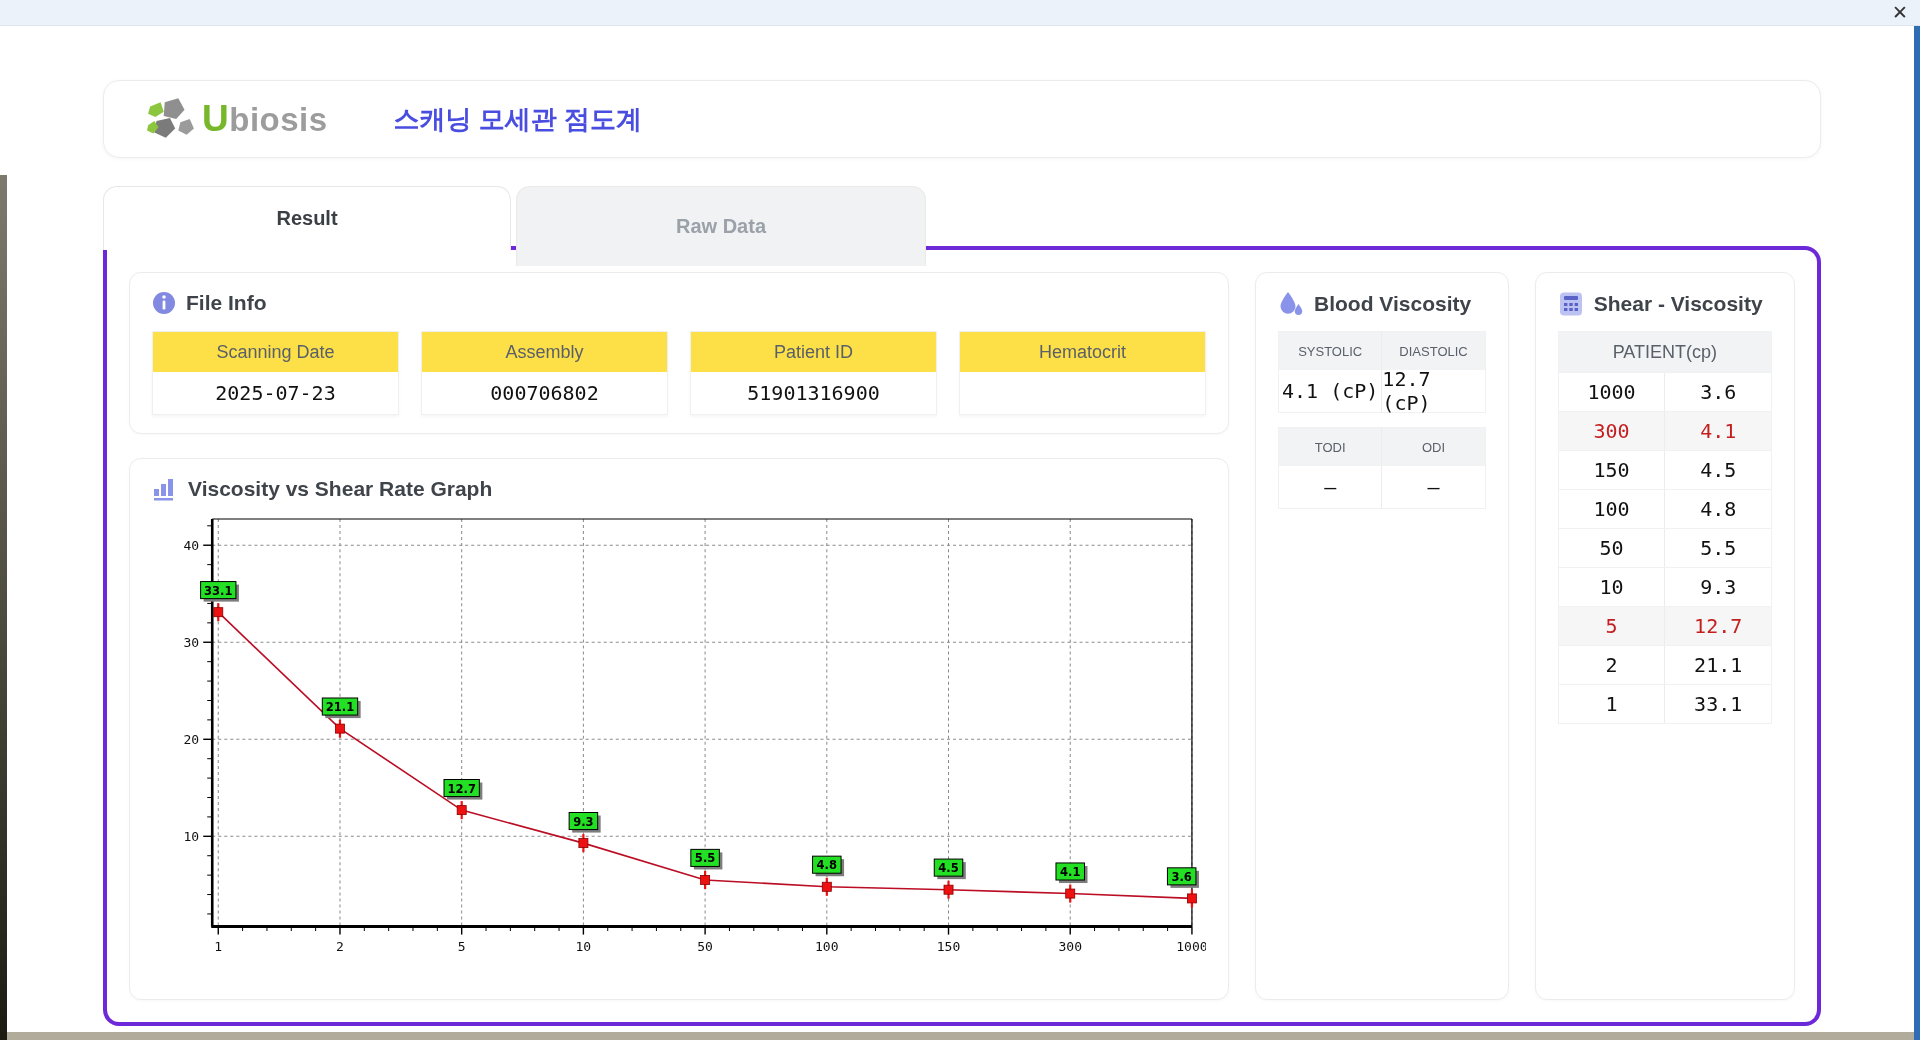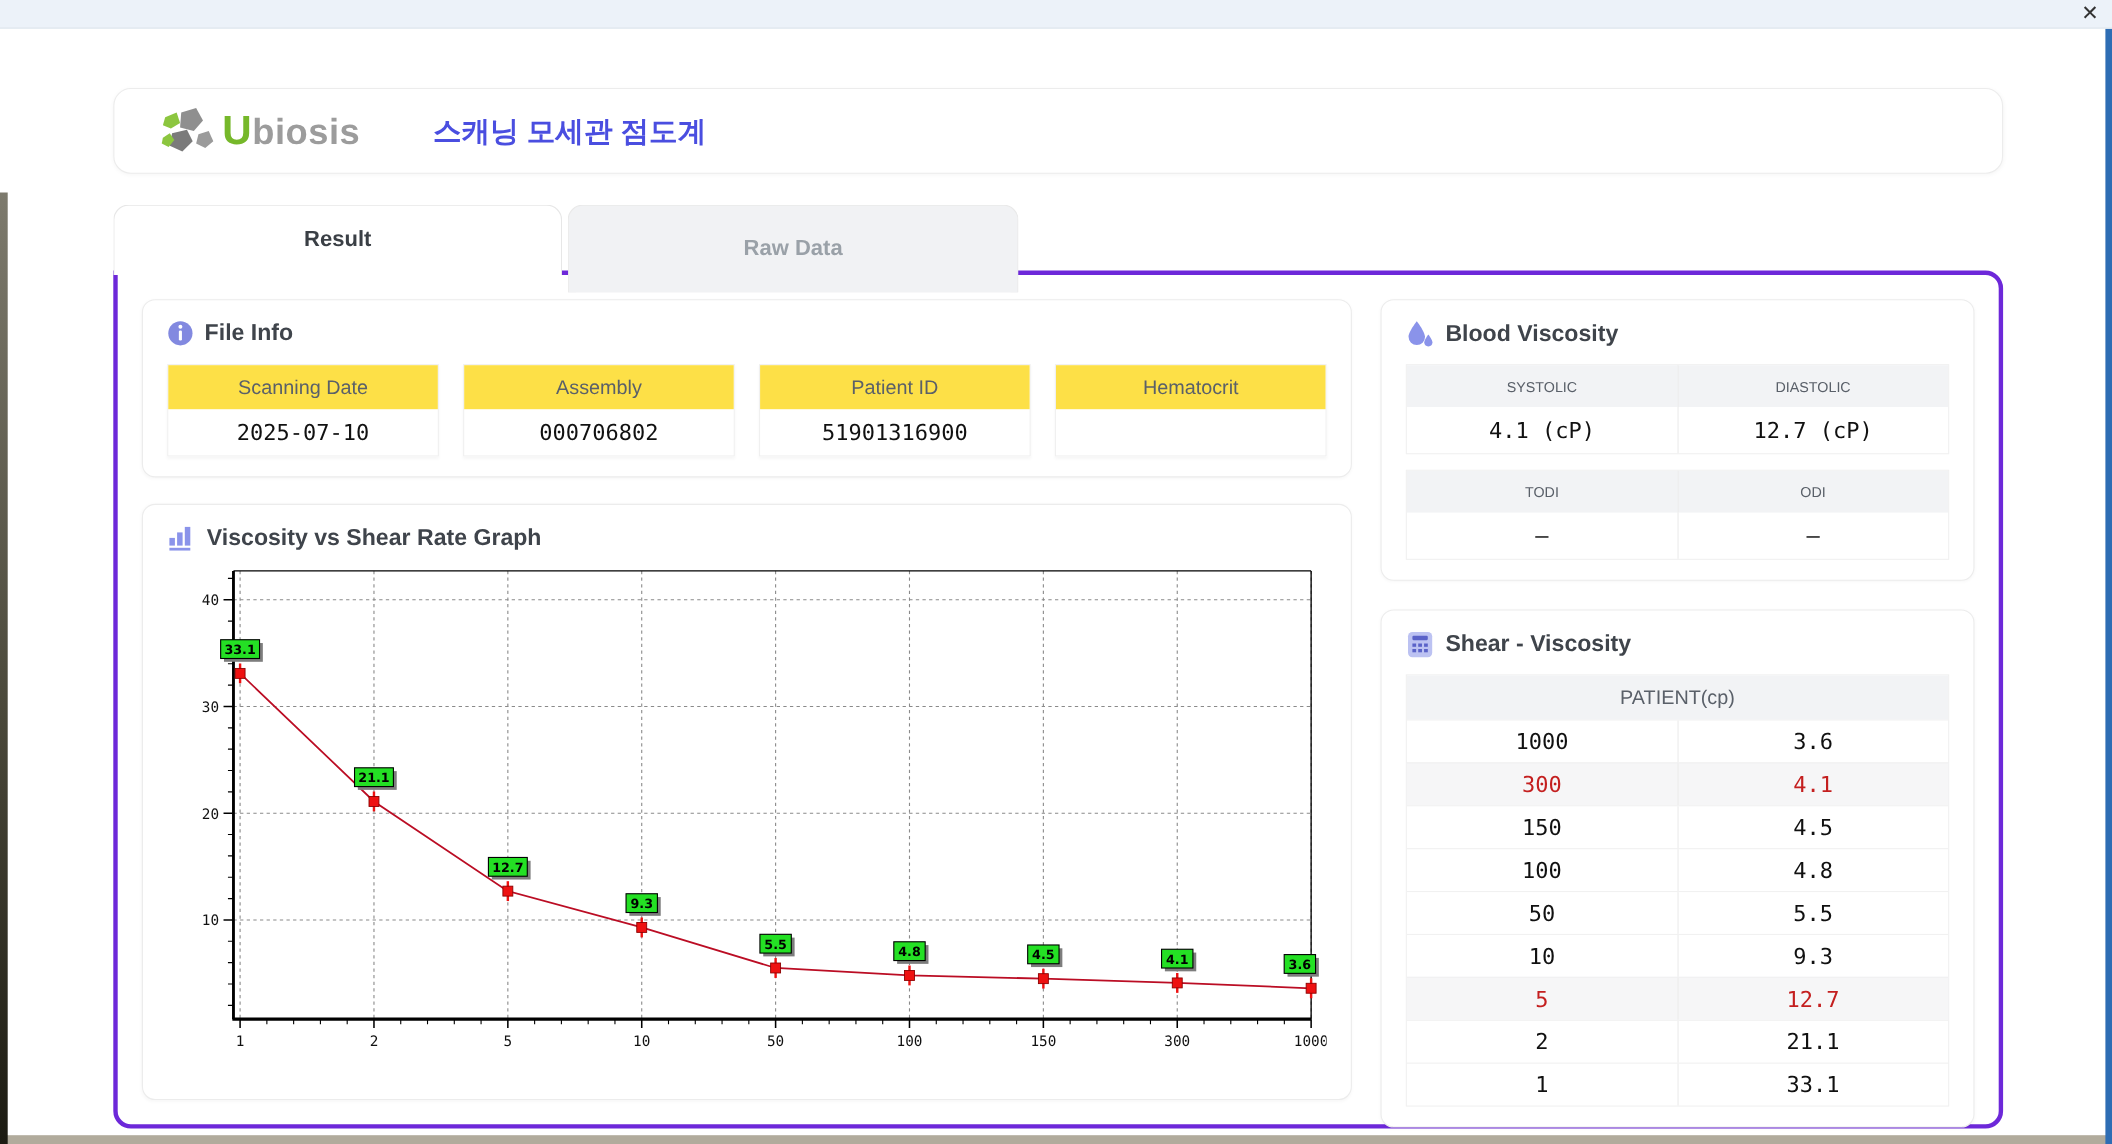--- a/index.html
+++ b/index.html
@@ -36,21 +36,21 @@
   .tab-active { background:#fff; color:#3a3f45; border:1px solid #e7e7e7; border-bottom:none;
                 height:64px; }
   .tab-inactive { background:#f1f2f4; color:#9aa1a8; border:1px solid #e9e9e9;
                   border-bottom:none; margin-left:5px; width:410px; }
 
   
   .content-card { position:absolute; left:103px; top:246px; width:1718px; height:780px;
                   background:#fff; border:4px solid #6d28d9; border-radius:0 16px 16px 16px;
                   padding:22px; display:flex; gap:26px; z-index:4; }
   .col-left { width:1100px; display:flex; flex-direction:column; gap:24px; }
-  .col-right { flex:1; display:flex; flex-direction:column; gap:26px; }
+  .col-right { flex:1; display:flex; gap:26px; }
 
   .card { background:#fff; border:1px solid #ececec; border-radius:12px;
           padding:18px 22px; box-shadow:0 1px 3px rgba(0,0,0,.03); }
   .card-title-row { display:flex; align-items:center; gap:10px; }
   .card-title { font-size:21px; font-weight:bold; color:#3f444b; }
 
   
   .fields { display:flex; gap:22px; margin-top:16px; }
   .field { flex:1; border:1px solid #f0f0f0; box-shadow:0 2px 3px rgba(0,0,0,.04); }
   .field-label { background:#fde047; height:40px; display:flex; align-items:center;
@@ -121,21 +121,21 @@
         <svg width="24" height="24" viewBox="0 0 24 24">
           <circle cx="12" cy="12" r="11" fill="#8289e0"></circle>
           <rect x="10.6" y="9.5" width="2.8" height="9" rx="1.2" fill="#fff"></rect>
           <circle cx="12" cy="6" r="1.8" fill="#fff"></circle>
         </svg>
         <span class="card-title">File Info</span>
       </div>
       <div class="fields" id="file-fields">
           <div class="field">
             <div class="field-label">Scanning Date</div>
-            <div class="field-value">2025-07-10</div>
+            <div class="field-value">2025-07-23</div>
           </div>
           <div class="field">
             <div class="field-label">Assembly</div>
             <div class="field-value">000706802</div>
           </div>
           <div class="field">
             <div class="field-label">Patient ID</div>
             <div class="field-value">51901316900</div>
           </div>
           <div class="field">

